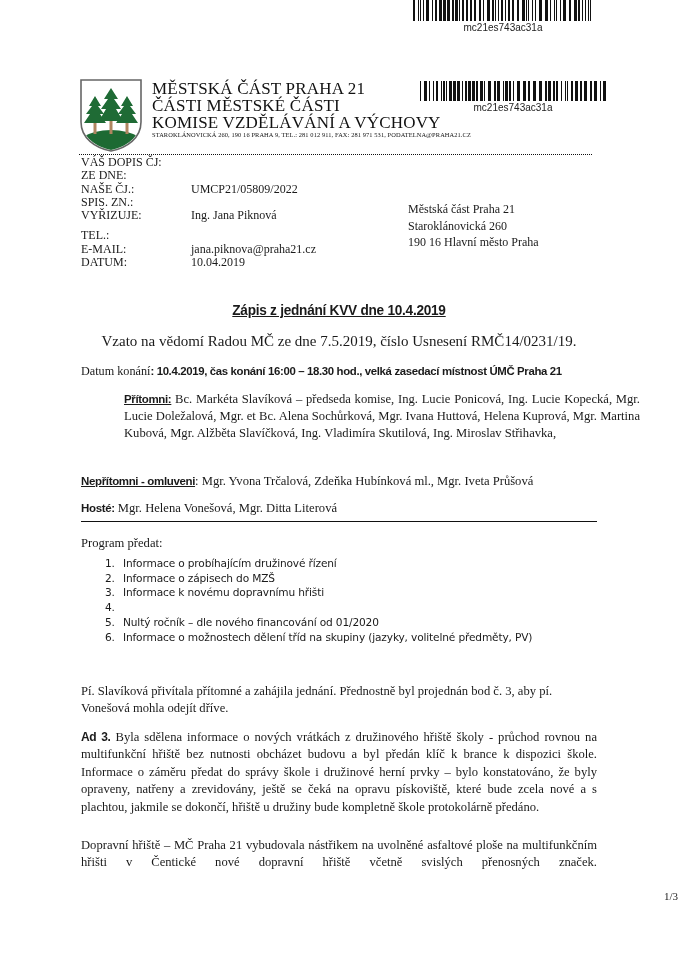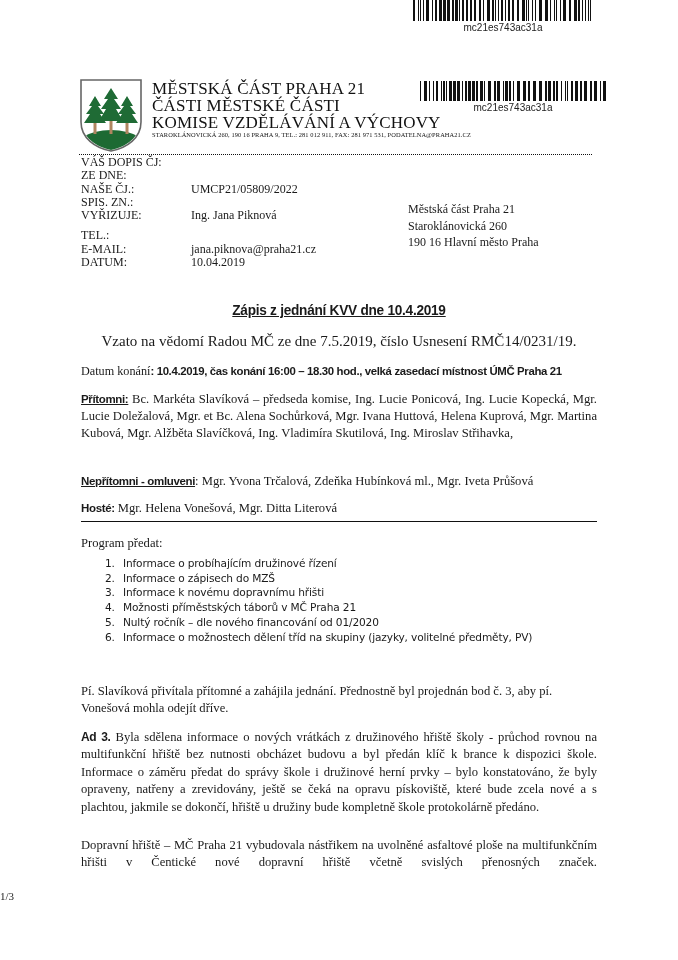--- a/index.html
+++ b/index.html
@@ -34,34 +34,34 @@
     .recipient { position: absolute; left: 408px; font-size: 12px; line-height: 15px; white-space: nowrap; }
 
     
     #title { left: 0; width: 678px; top: 301px; text-align: center; font-family: "Liberation Sans", sans-serif; font-weight: bold; font-size: 15.5px; line-height: 18px; text-decoration: underline; letter-spacing: -0.3px; transform: scaleX(0.88); }
     #subtitle { left: 0; width: 678px; top: 333px; text-align: center; font-size: 15px; line-height: 17px; font-family: Liberation Serif, serif; }
     #meeting-time { left: 81px; top: 364px; font-size: 12.2px; line-height: 14px; white-space: nowrap; }
     .sansb { font-family: "Liberation Sans", sans-serif; font-weight: bold; font-size: 11.4px; letter-spacing: -0.35px; }
     .para { position: absolute; left: 81px; width: 516px; font-size: 12.6px; line-height: 17.2px; color: #1a1a1a; }
     .justify { text-align: justify; text-align-last: left; }
     .label-u { font-family: "Liberation Sans", sans-serif; font-weight: bold; font-size: 11.5px; text-decoration: underline; letter-spacing: -0.35px; }
-    #present { top: 391px; }
+    #present { top: 391px; margin-left: 43px; }
     #absent { top: 473px; }
     #guests { top: 500px; }
     #section-rule { left: 81px; top: 521px; width: 516px; height: 0; border-top: 1.6px solid #111; }
 
     #program-heading { top: 535px; }
     #program-list { position: absolute; left: 105px; top: 556px; list-style: none; }
     #program-list li { display: flex; font-family: "DejaVu Sans", sans-serif; font-size: 10.6px; line-height: 14.7px; color: #1a1a1a; letter-spacing: -0.15px; white-space: nowrap; }
     #program-list li .num { width: 18px; }
 
     #welcome { top: 683px; }
     #ad3 { top: 729px; line-height: 17.4px; }
     #traffic { top: 837px; line-height: 17.4px; }
-    #page-number { left: 0; width: 678px; top: 890px; text-align: left; font-size: 11px; line-height: 12px; color: #222; }
+    #page-number { left: 0; width: 678px; top: 890px; text-align: right; font-size: 11px; line-height: 12px; color: #222; }
   </style>
 </head>
 <body>
 
 <div class="barcode" id="barcode-top">
   <div class="bars">
       <span style="width: 2px;"></span>
       <span class="gap" style="width: 3px;"></span>
       <span style="width: 1px;"></span>
       <span class="gap" style="width: 1px;"></span>
@@ -331,21 +331,20 @@
   <li>
       <span class="num">2.</span>
       <span>Informace o zápisech do MZŠ</span>
     </li>
   <li>
       <span class="num">3.</span>
       <span>Informace k novému dopravnímu hřišti</span>
     </li>
   <li>
       <span class="num">4.</span>
-      <span>Možnosti příměstských táborů v MČ Praha 21</span>
     </li>
   <li>
       <span class="num">5.</span>
       <span>Nultý ročník – dle nového financování od 01/2020</span>
     </li>
   <li>
       <span class="num">6.</span>
       <span>Informace o možnostech dělení tříd na skupiny (jazyky, volitelné předměty, PV)</span>
     </li>
 </ol>

